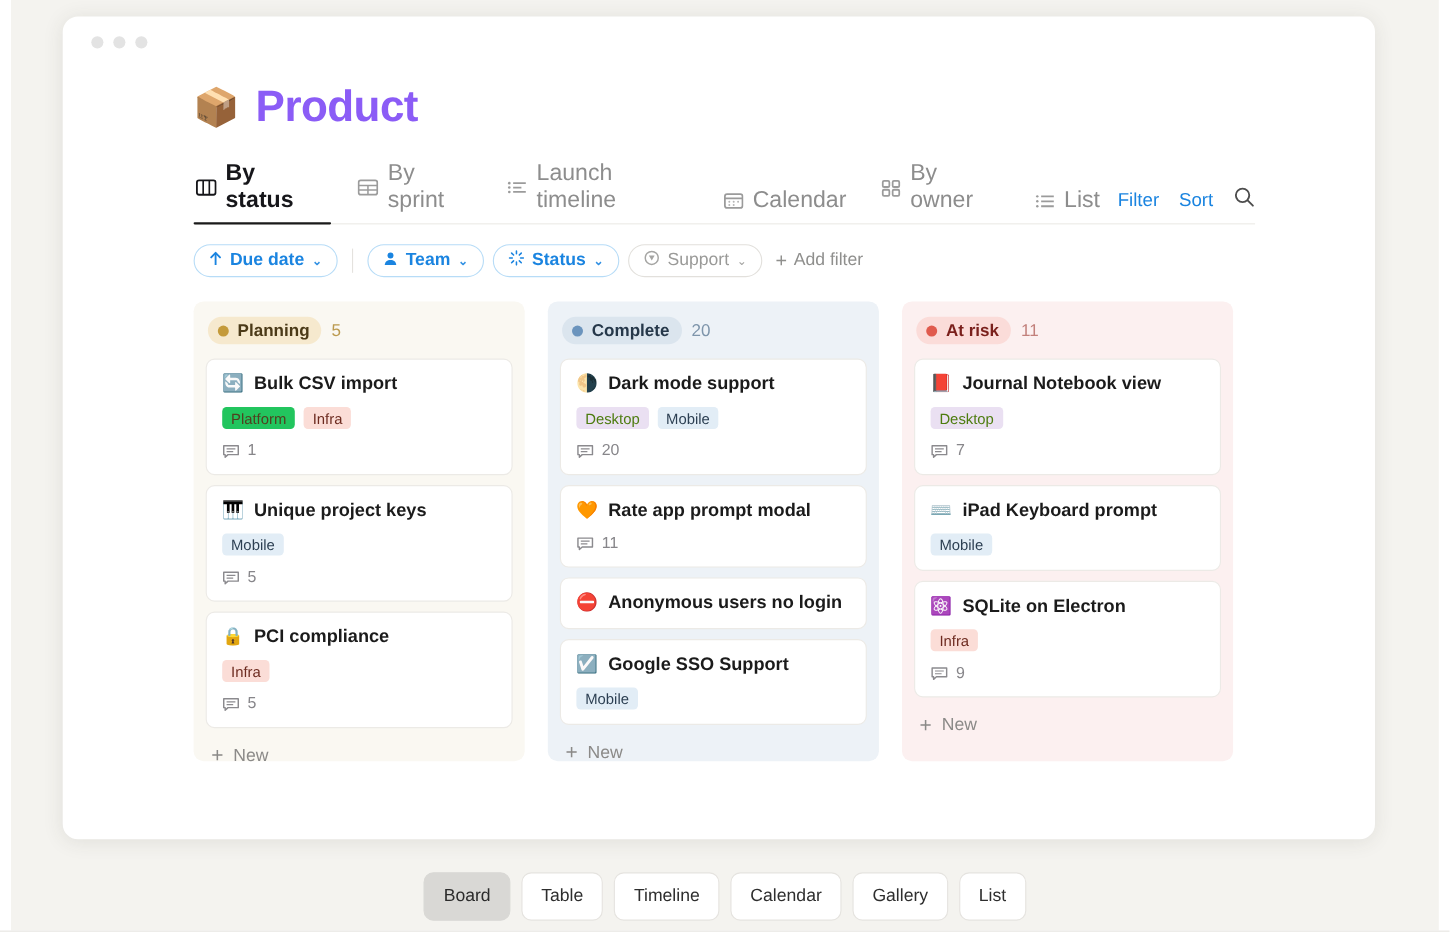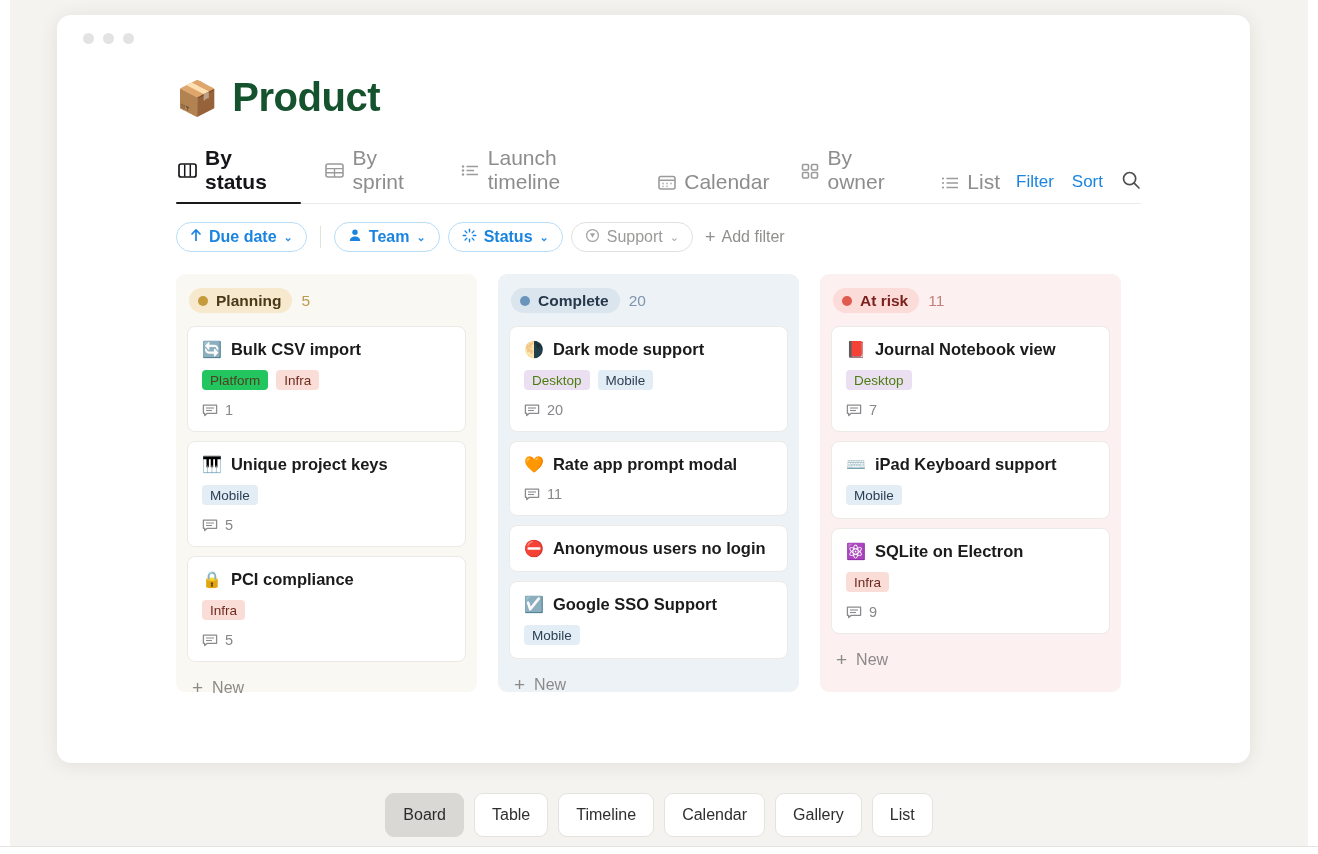--- a/index.html
+++ b/index.html
@@ -84,21 +84,21 @@
     margin-bottom: 26px;
   }
   .title-emoji {
     font-size: 34px;
     line-height: 1;
     display: inline-block;
   }
   .title-text {
     font-size: 40px;
     font-weight: 700;
-    color: #14532d;
+    color: #8b5cf6;
     letter-spacing: -0.5px;
   }
 
   
   .tabbar-wrap {
     position: relative;
     width: 965px;
     border-bottom: 1px solid #eceae6;
     display: flex;
     align-items: flex-end;
@@ -677,21 +677,21 @@
                     <line x1="4" y1="7.5" x2="10" y2="7.5" stroke="#8b8a8e" stroke-width="1.1"></line>
                   </svg>
                 </span>
                 <span>7</span>
               </div>
             </div>
 
             <div class="card">
               <div class="card-title">
                 <span class="card-emoji">⌨️</span>
-                <span>iPad Keyboard support</span>
+                <span>iPad Keyboard prompt</span>
               </div>
               <div class="card-tags">
                 <span class="tag tag-mobile">Mobile</span>
               </div>
             </div>
 
             <div class="card">
               <div class="card-title">
                 <span class="card-emoji">⚛️</span>
                 <span>SQLite on Electron</span>

